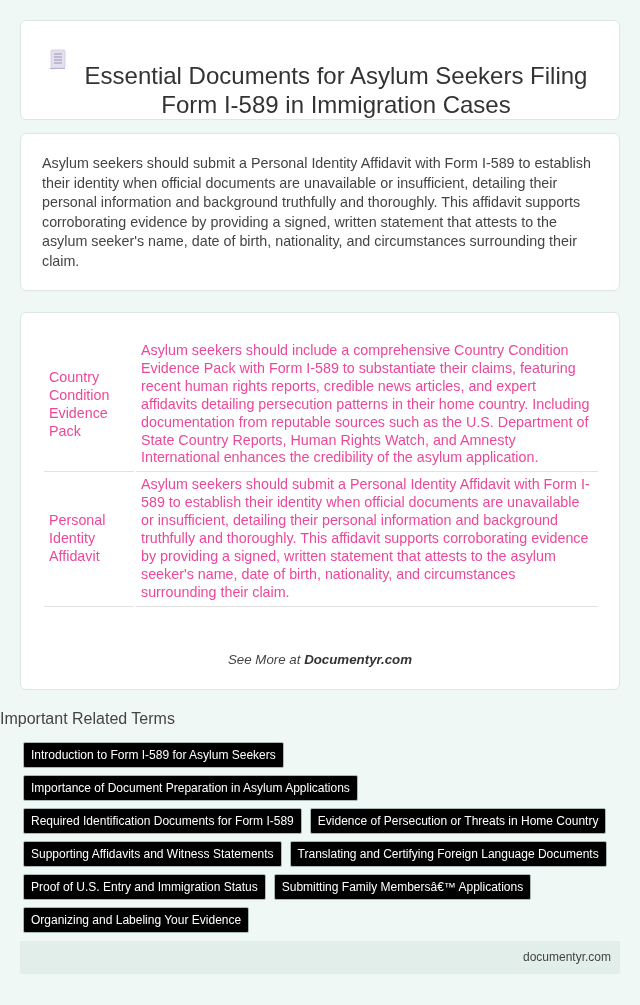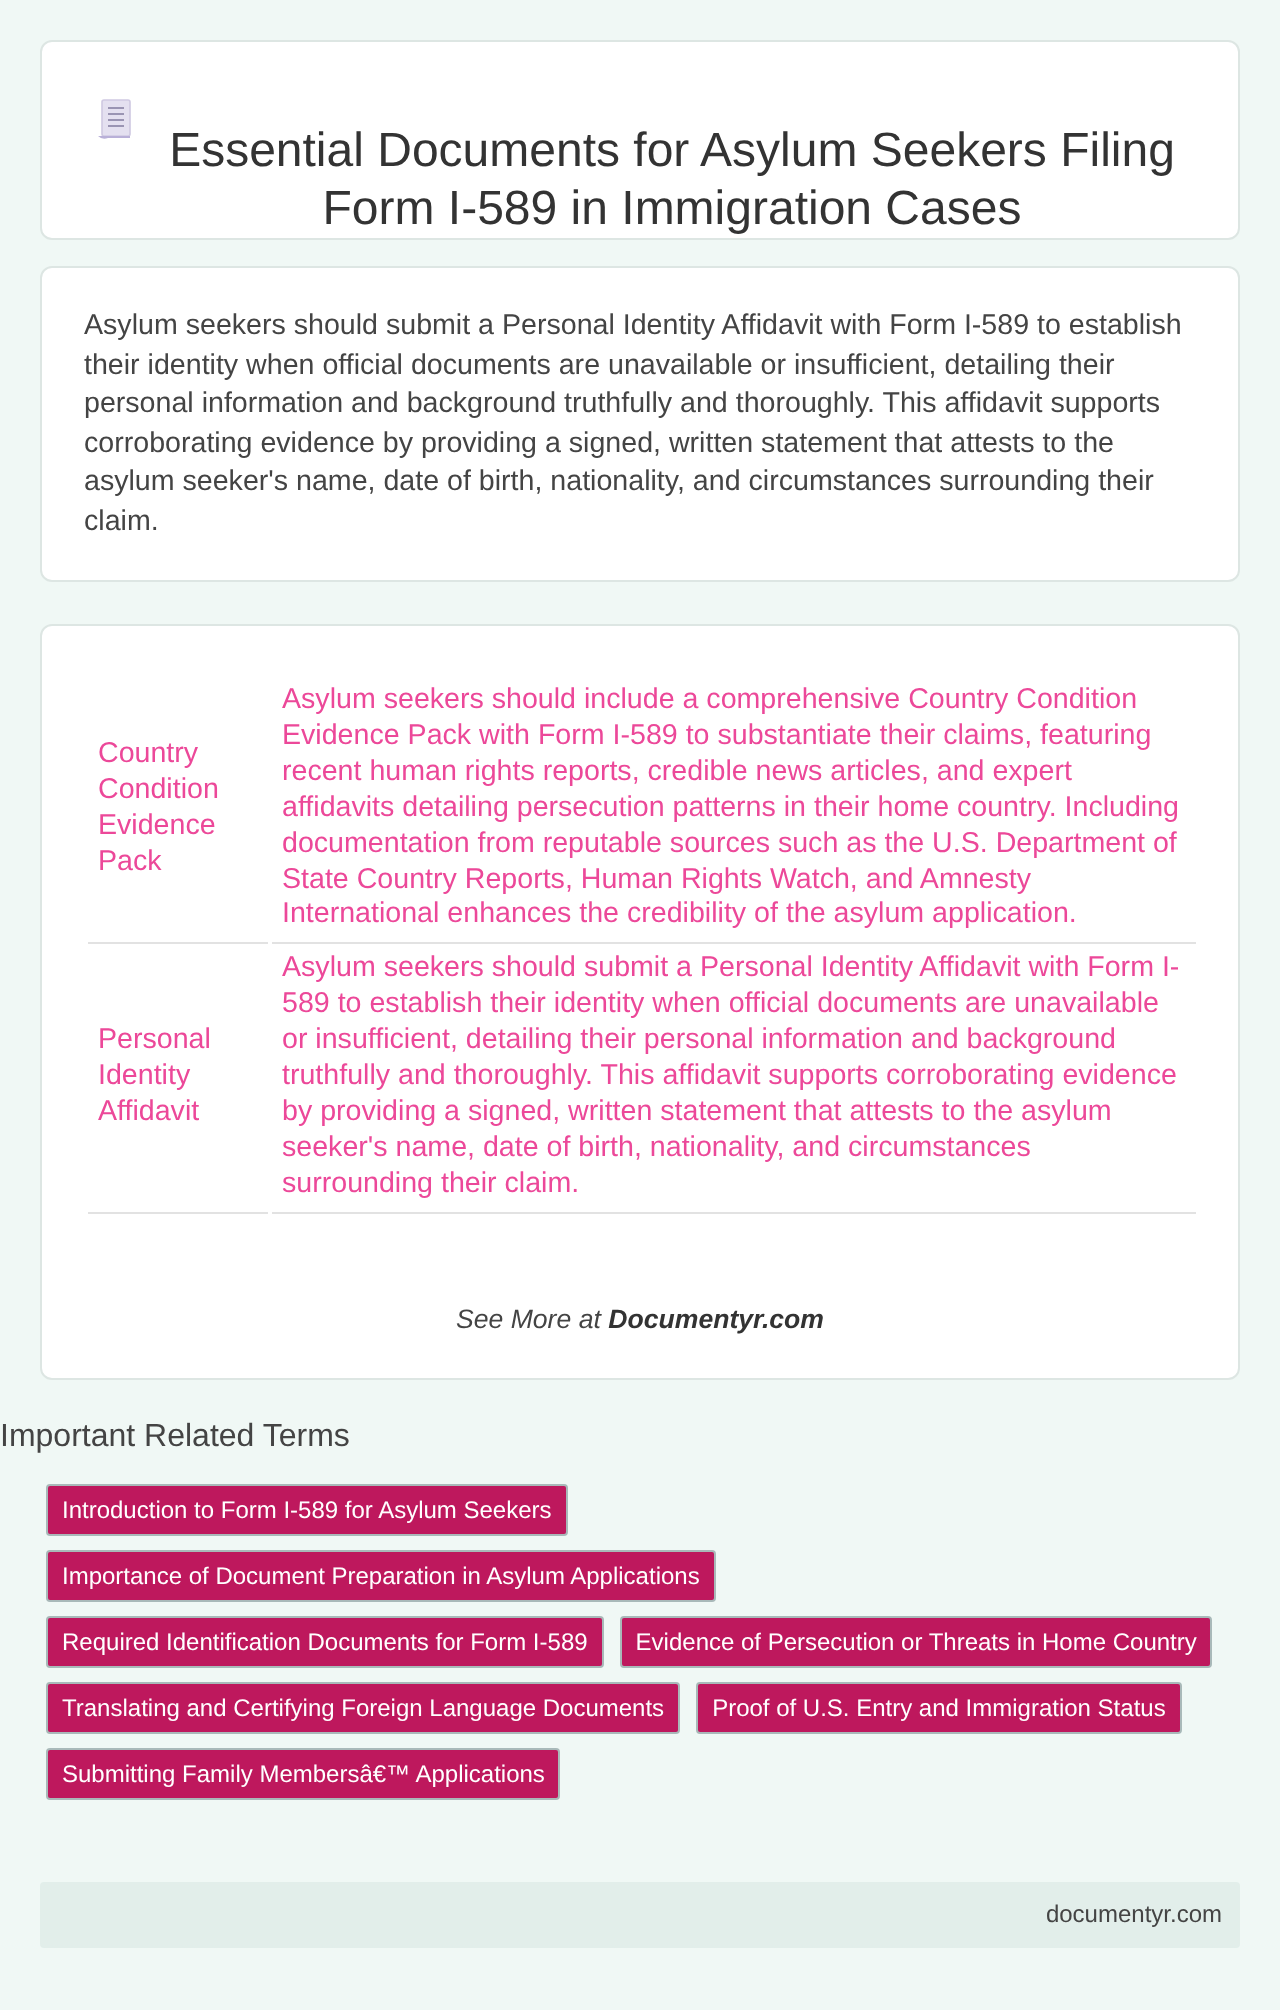--- a/index.html
+++ b/index.html
@@ -78,21 +78,21 @@
     left: 0; width: 640px; top: 710px;
     font-size: 16px;
     color: #444;
   }
   .tags {
     position: absolute;
     left: 23px; top: 742px; width: 596px;
     display: flex; flex-wrap: wrap;
   }
   .tag {
-    background: #be185d;
+    background: #000000;
     color: #ffffff;
     font-size: 12px;
     line-height: 14px;
     padding: 5px 7px;
     border-radius: 2px;
     border: 1px solid #a9b9b9;
     margin: 0 8px 7px 0;
     white-space: nowrap;
     cursor: pointer;
   }
@@ -148,20 +148,22 @@
   </div>
 </div>
 
 <h2 class="related-title" style="font-weight:normal">Important Related Terms</h2>
 
 <div class="tags">
   <span class="tag">Introduction to Form I-589 for Asylum Seekers</span>
   <span class="tag">Importance of Document Preparation in Asylum Applications</span>
   <span class="tag">Required Identification Documents for Form I-589</span>
   <span class="tag">Evidence of Persecution or Threats in Home Country</span>
+  <span class="tag">Supporting Affidavits and Witness Statements</span>
   <span class="tag">Translating and Certifying Foreign Language Documents</span>
   <span class="tag">Proof of U.S. Entry and Immigration Status</span>
   <span class="tag">Submitting Family Membersâ€™ Applications</span>
+  <span class="tag">Organizing and Labeling Your Evidence</span>
 </div>
 
 <div class="footer">
   <span class="footer-text">documentyr.com</span>
 </div>
 
 </body></html>

